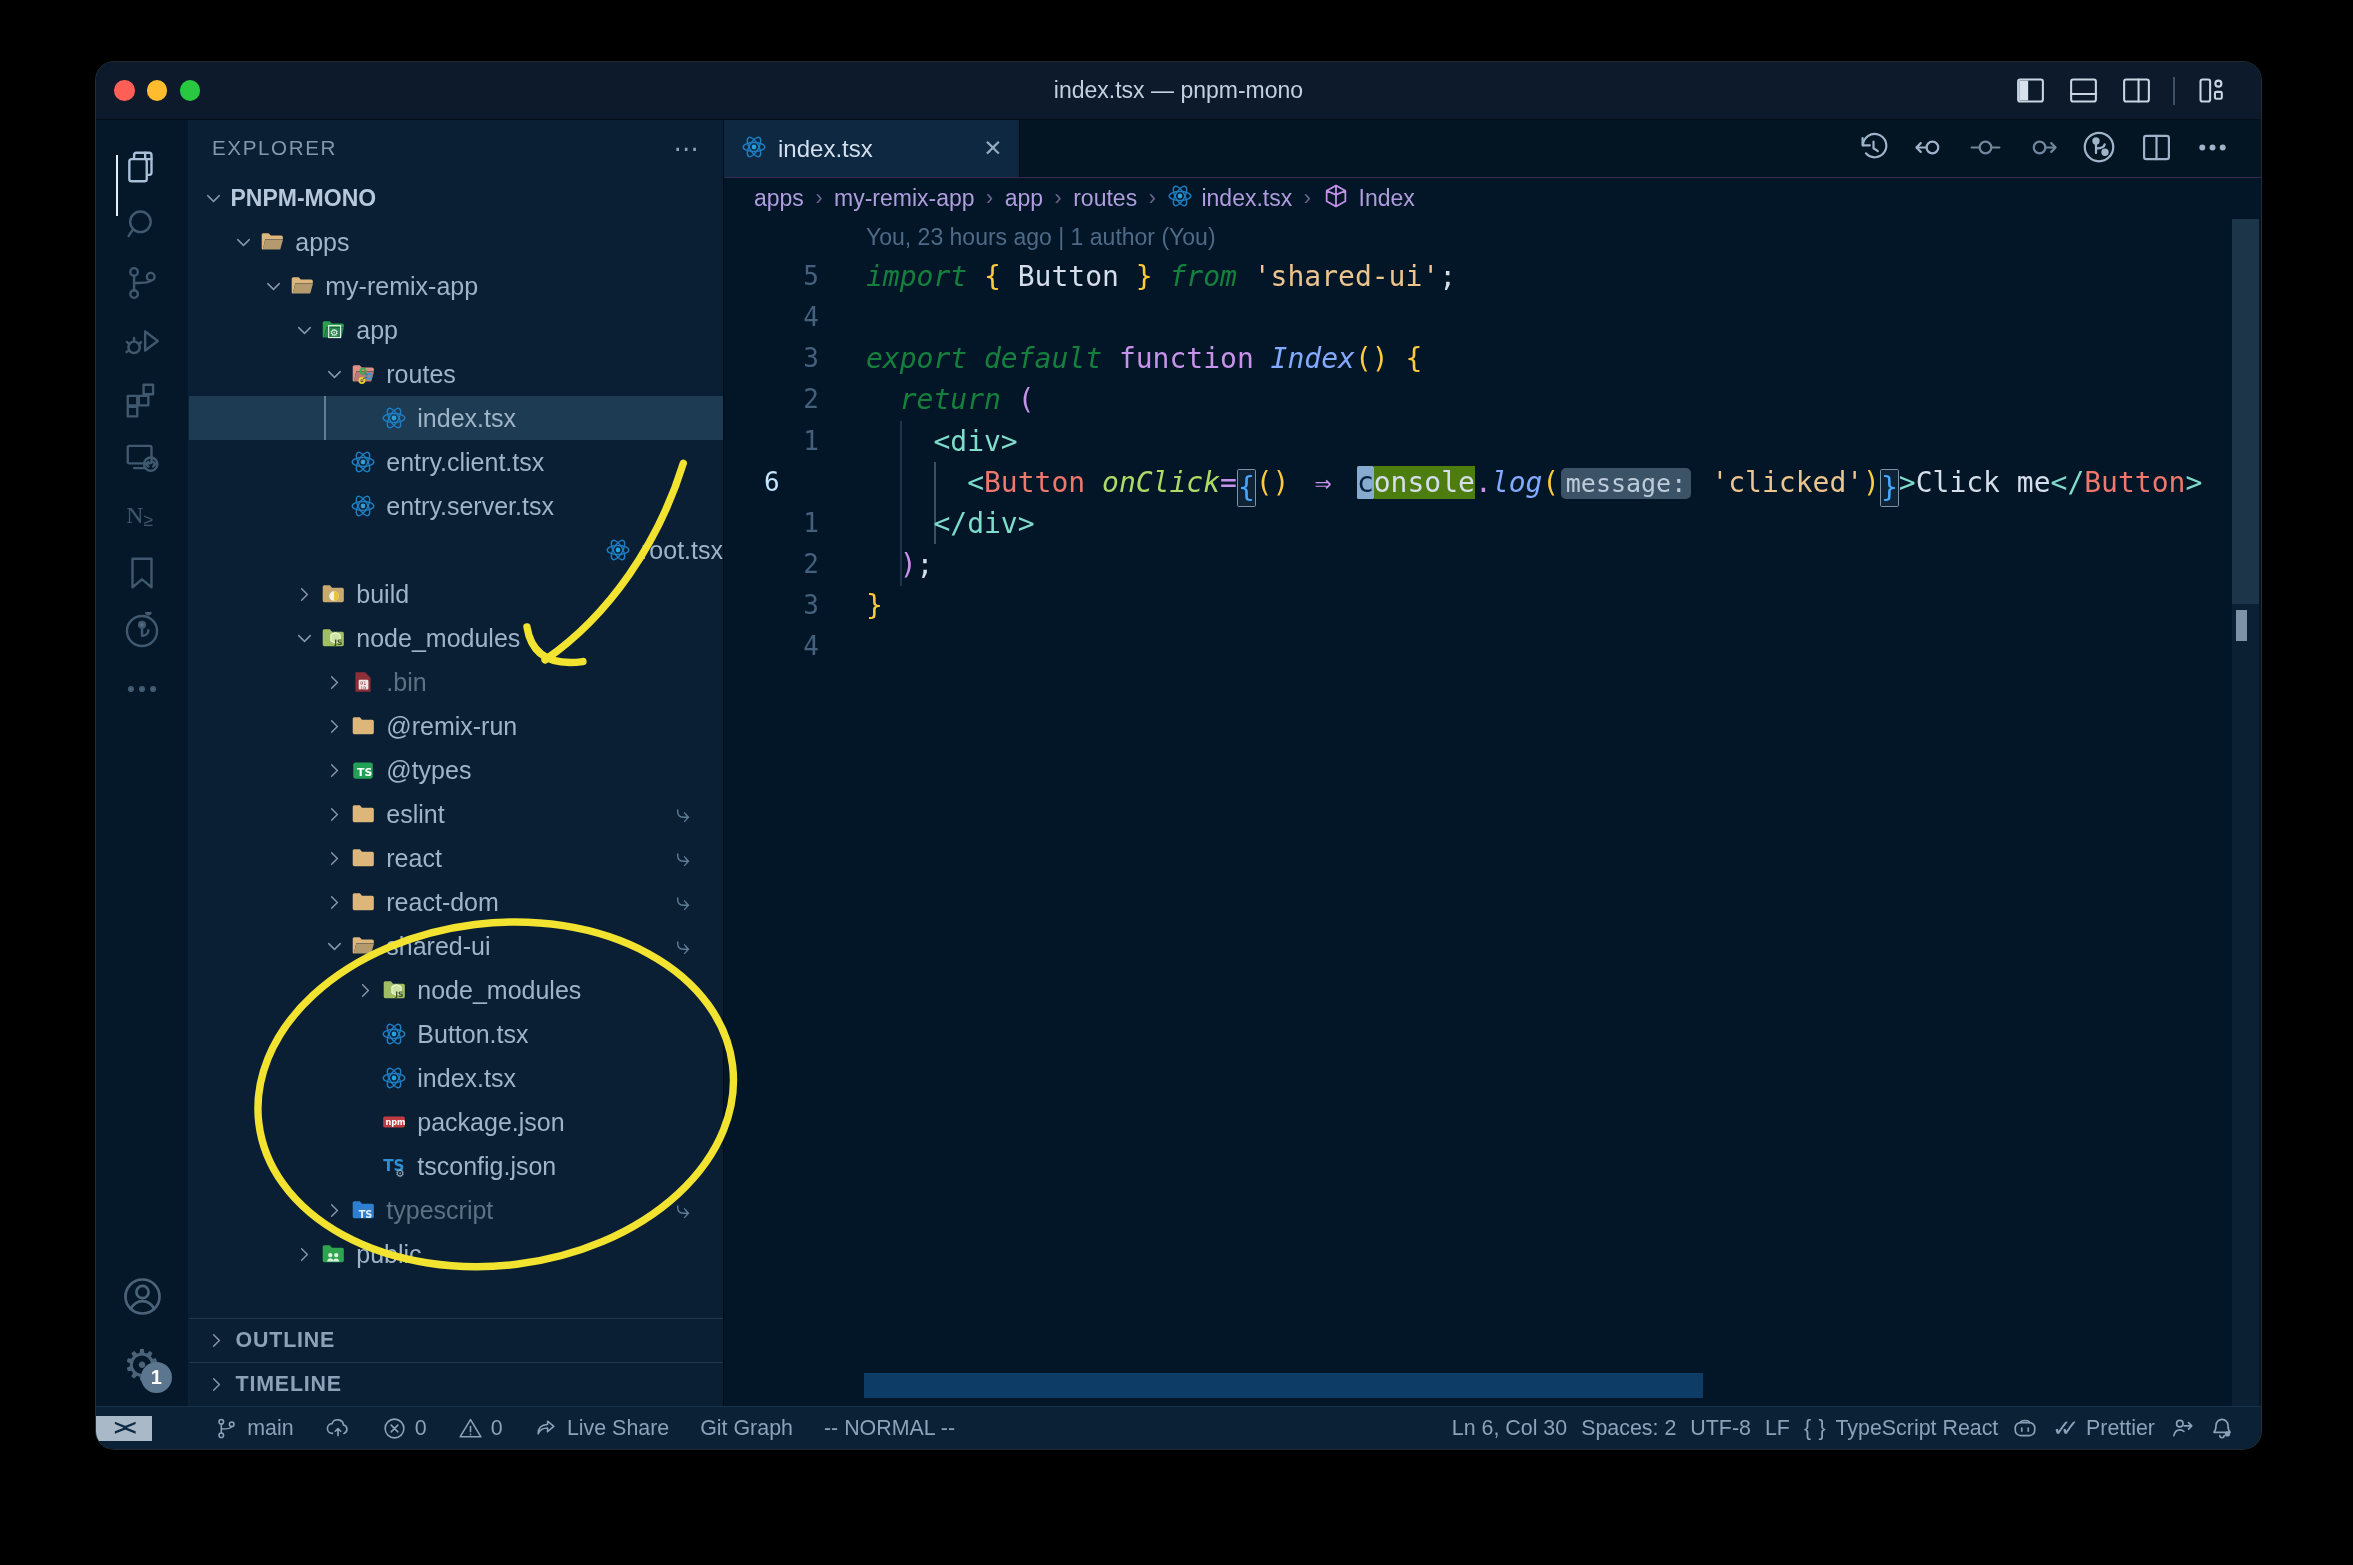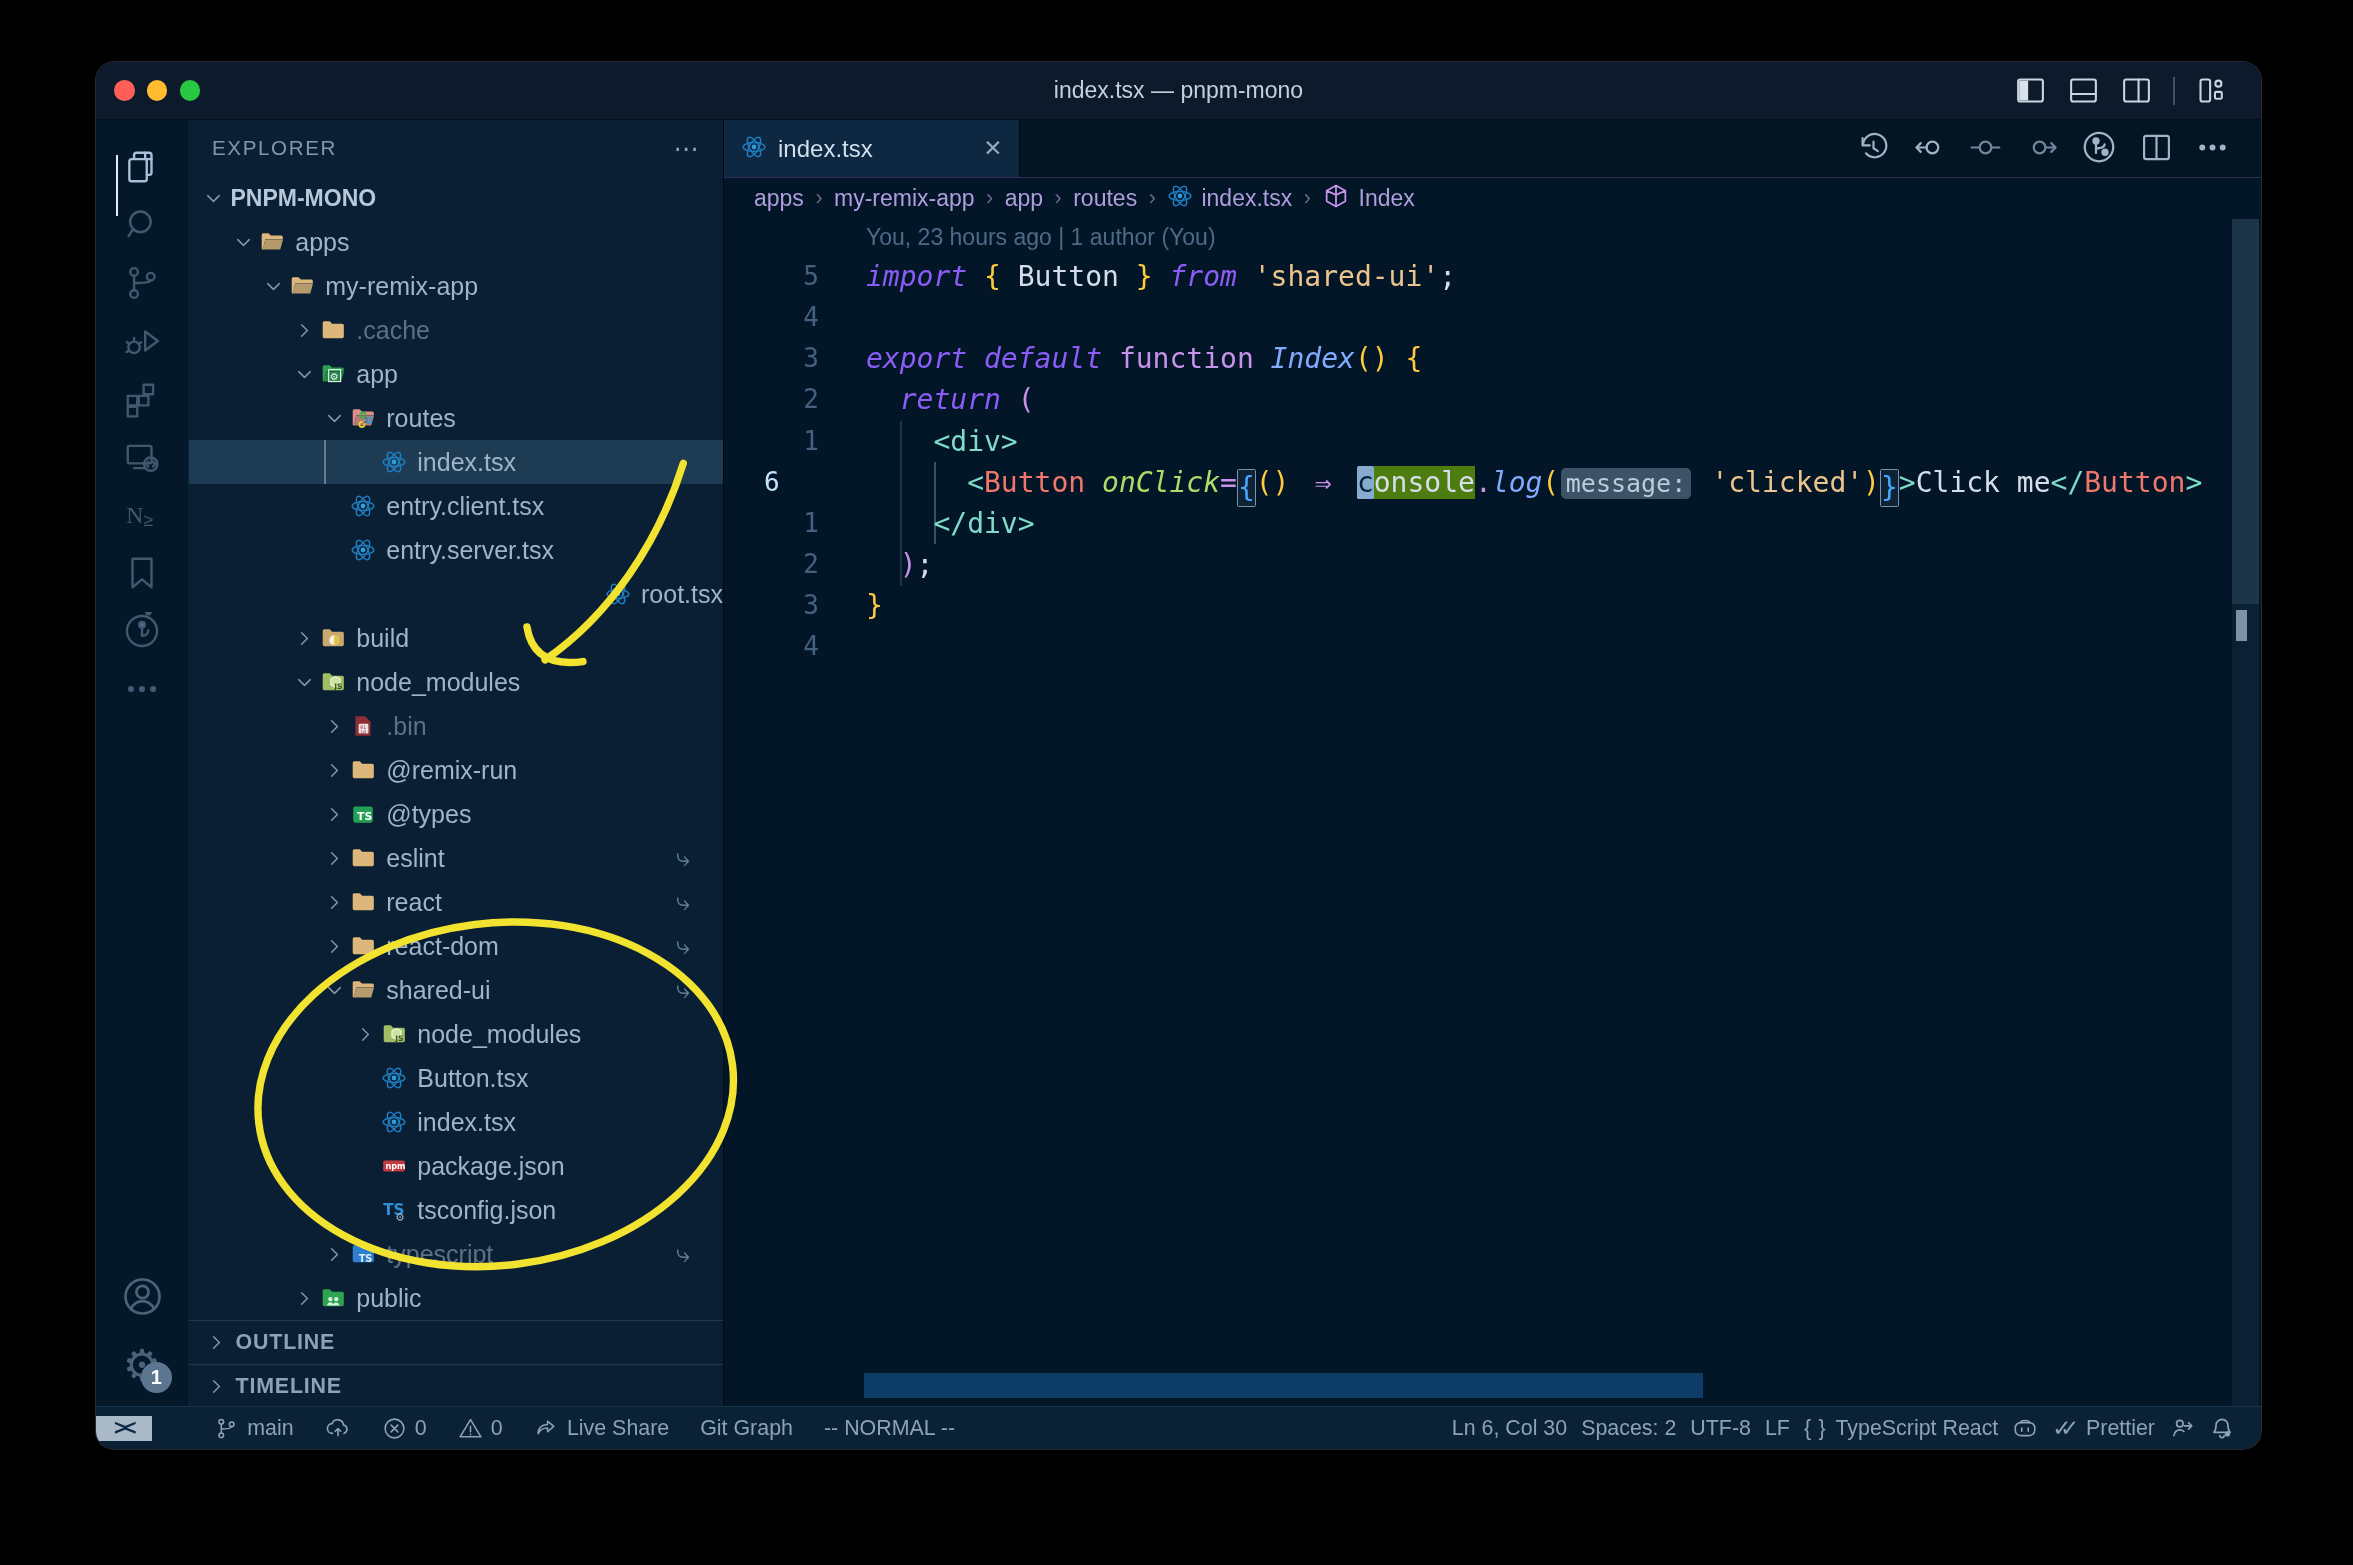--- a/index.html
+++ b/index.html
@@ -65,21 +65,21 @@
   .bc-sep { color:#6d6492; font-size:21.4px; }
   
   .code { flex:1 1 auto; position:relative; overflow:hidden;
     font-family:"DejaVu Sans Mono","Liberation Mono",monospace; }
   .blame { position:absolute; left:142px; top:0; height:37px; line-height:37px;
     color:#4e6a86; font-size:23px; font-family:"Liberation Sans","DejaVu Sans",sans-serif; }
   .cline { position:absolute; left:0; right:30px; height:41px; line-height:41px; font-size:28px; color:#d6deeb; white-space:pre; }
   .cline .lnum { position:absolute; left:0; width:95px; text-align:right; color:#44607c; font-size:26px; }
   .cline.current .lnum { text-align:left; left:40px; color:#c5e4fd; }
   .cline .ltext { position:absolute; left:142px; }
-  .tok-kwi { color:#8b5cf6; font-style:italic; }
+  .tok-kwi { color:#15803d; font-style:italic; }
   .tok-kw { color:#c792ea; }
   .tok-fg { color:#d6deeb; }
   .tok-gold { color:#ffcb3d; }
   .tok-teal { color:#7fdbca; }
   .tok-salmon { color:#f0776b; }
   .tok-gri { color:#addb67; font-style:italic; }
   .tok-bluei { color:#82aaff; font-style:italic; }
   .tok-str { color:#ecc48d; }
   .tok-pp { color:#c792ea; }
   .tok-arrow { color:#c792ea; display:inline-block; width:2ch; text-align:center; }
@@ -271,33 +271,20 @@
               </svg>
             </span>
             <span class="ticon">
               <svg width="26" height="26" viewBox="0 0 24 24">
                 <path d="M2.5 5.5c0-.8.6-1.5 1.4-1.5h5l2 2h9.6c.8 0 1.5.7 1.5 1.5v2H5.8L3.5 19c-.6 0-1-.6-1-1.3z" fill="#dcb67a"></path>
                 <path d="M5.9 9.8h16.3L19.6 19H3.4z" fill="#dcb67a" opacity=".82"></path>
               </svg>
             </span>
             <span class="tlabel">my-remix-app</span>
           </div>
-          <div class="trow dim" style="padding-left: 103px;">
-            <span class="chev">
-              <svg width="23" height="23" viewBox="0 0 24 24" fill="none" stroke="#8797a8" stroke-width="1.5" stroke-linecap="round" stroke-linejoin="round">
-                <path d="M9 6l6 6-6 6"></path>
-              </svg>
-            </span>
-            <span class="ticon">
-              <svg width="26" height="26" viewBox="0 0 24 24">
-                <path d="M2.5 5.5c0-.8.6-1.5 1.4-1.5h5.2l2 2.2h9.4c.8 0 1.5.7 1.5 1.5v10.3c0 .8-.7 1.5-1.5 1.5H4c-.8 0-1.5-.7-1.5-1.5z" fill="#dcb67a"></path>
-              </svg>
-            </span>
-            <span class="tlabel">.cache</span>
-          </div>
           <div class="trow" style="padding-left: 103px;">
             <span class="chev">
               <svg width="23" height="23" viewBox="0 0 24 24" fill="none" stroke="#8797a8" stroke-width="1.5" stroke-linecap="round" stroke-linejoin="round">
                 <path d="M6 9l6 6 6-6"></path>
               </svg>
             </span>
             <span class="ticon">
               <svg width="26" height="26" viewBox="0 0 24 24">
                 <path d="M2.5 5.5c0-.8.6-1.5 1.4-1.5h5l2 2h9.6c.8 0 1.5.7 1.5 1.5v2H5.8L3.5 19c-.6 0-1-.6-1-1.3z" fill="#2e9e4f"></path>
                 <path d="M5.9 9.8h16.3L19.6 19H3.4z" fill="#2e9e4f" opacity=".82"></path>

